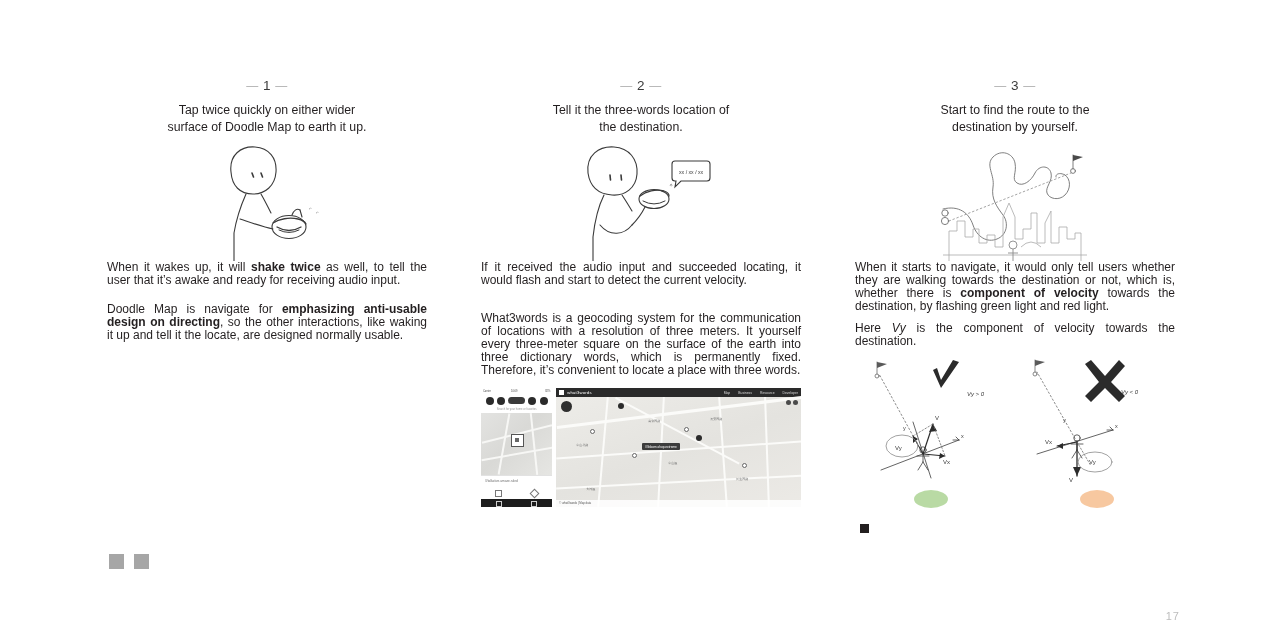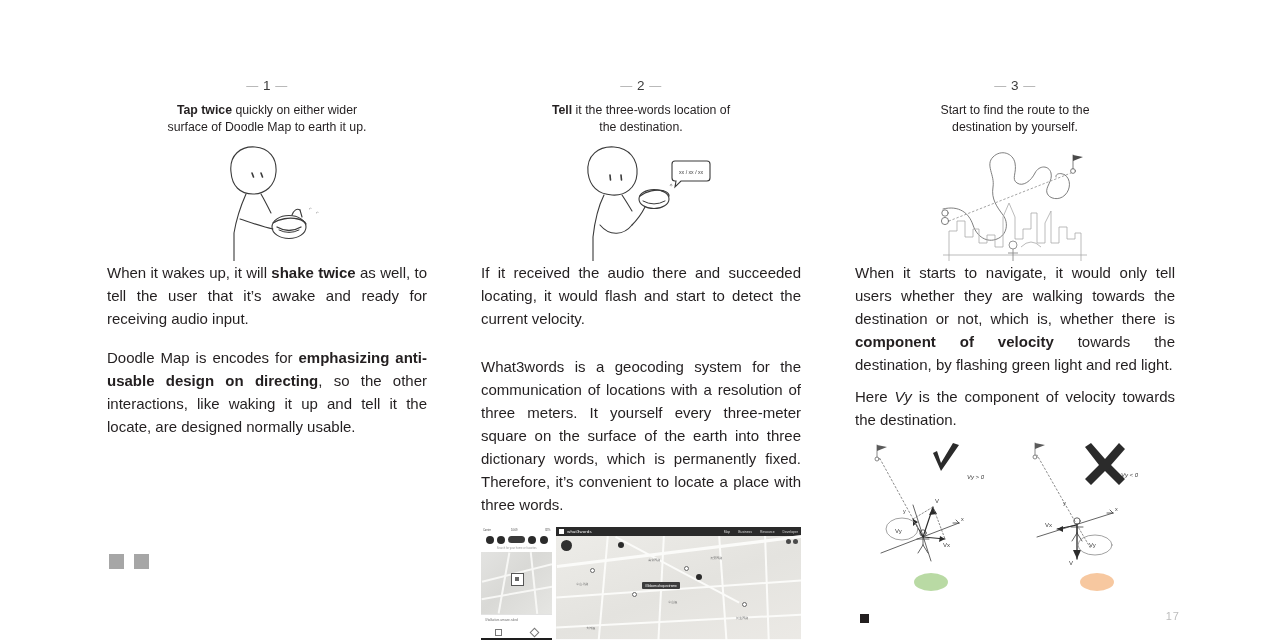--- a/index.html
+++ b/index.html
@@ -28,32 +28,32 @@
   }
   .step-num .dash { color:#b0b0b0; font-size:12px; }
 
   .step-title {
     text-align:center;
     font-size:12.3px;
     line-height:16.5px;
     margin-top:9px;
     color:#231f20;
   }
-  .step-title b { font-weight:bold; }
+  .step-title b { font-weight:normal; }
 
   .figure {
     height:118px;
     margin-top:8px;
     position:relative;
   }
   .figure svg { display:block; margin:0 auto; }
 
   .body-text {
-    font-size:15px;
-    line-height:23px;
+    font-size:12px;
+    line-height:13px;
     text-align:justify;
     color:#231f20;
   }
   .body-text b { font-weight:bold; }
   .body-text i { font-style:italic; }
   p.para { margin:0 0 0 0; }
   .gap-lg { height:16px; }
   .gap-sm { height:9px; }
 
   
@@ -166,21 +166,21 @@
         </g>
       </svg>
     </div>
 
     <div class="body-text">
       <p class="para">
         <span>When it wakes up, it will </span><b>shake twice</b><span> as well, to tell the user that it’s awake and ready for receiving audio input.</span>
       </p>
       <div class="gap-lg"></div>
       <p class="para">
-        <span>Doodle Map is encodes for </span><b>emphasizing anti-usable design on directing</b><span>, so the other interactions, like waking  it up and tell it the locate, are designed  normally usable.</span>
+        <span>Doodle Map is navigate for </span><b>emphasizing anti-usable design on directing</b><span>, so the other interactions, like waking  it up and tell it the locate, are designed  normally usable.</span>
       </p>
       <div class="gap-sm"></div>
     </div>
   </div>
 
   <div class="col col-2">
     <div class="step-num">
       <span class="dash">—</span>
       <span>2</span>
       <span class="dash">—</span>
@@ -207,21 +207,21 @@
           <path d="M109 18 h32 a3 3 0 0 1 3 3 v14 a3 3 0 0 1 -3 3 h-26 l-6 6 l1 -6 h-1 a3 3 0 0 1 -3 -3 v-14 a3 3 0 0 1 3 -3 z"></path>
         </g>
         <g fill="#3a3a3a" font-family="'Liberation Sans',sans-serif" font-size="5.2">
           <text x="113" y="31">xx / xx / xx</text>
           <text x="103" y="44" font-size="5">✧</text>
         </g>
       </svg>
     </div>
 
     <div class="body-text">
-      <p class="para">If it received the audio there and succeeded locating, it would flash and start to detect the current velocity.</p>
+      <p class="para">If it received the audio input and succeeded locating, it would flash and start to detect the current velocity.</p>
       <div class="gap-lg"></div>
       <div class="gap-sm"></div>
       <p class="para">What3words is a geocoding system for the communication of locations with a resolution of three meters. It yourself every three-meter square on the surface of the earth into three dictionary words, which is permanently fixed. Therefore, it’s convenient to locate a place with three words.</p>
     </div>
 
     <div class="shots">
 
       <div class="shot-phone">
         <div class="ph-status">
           <span class="st" style="left:2px">Carrier</span>

